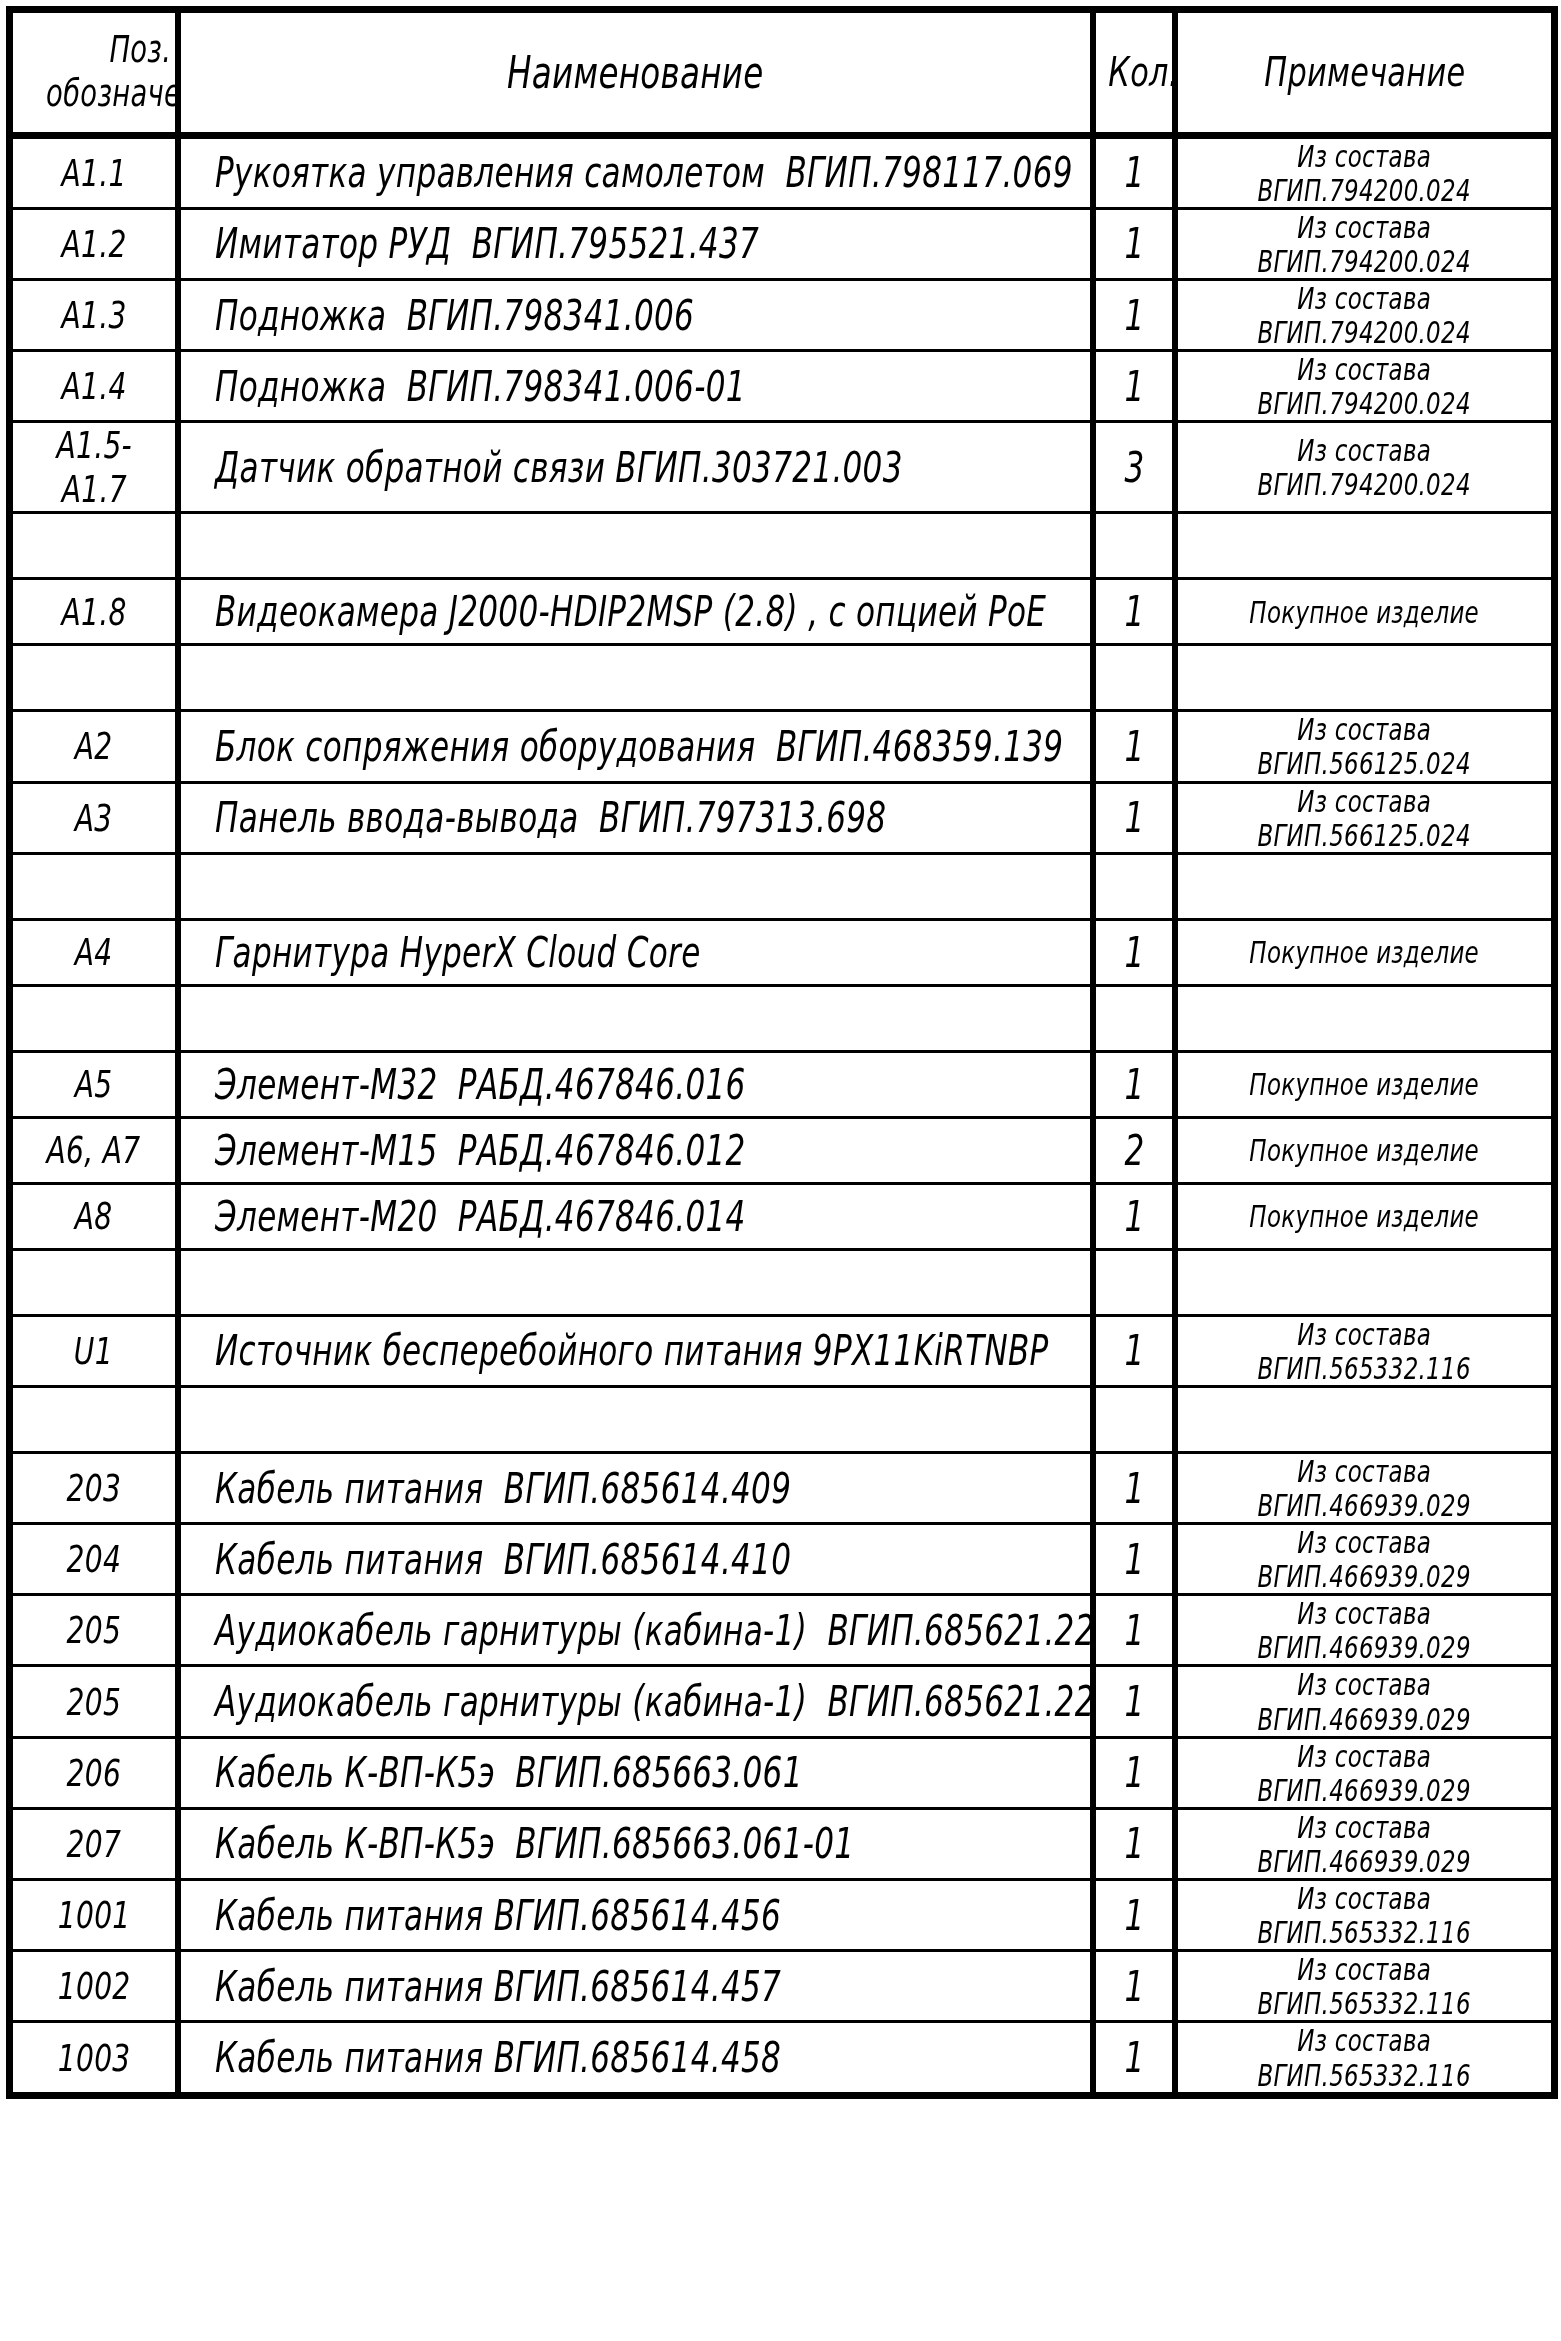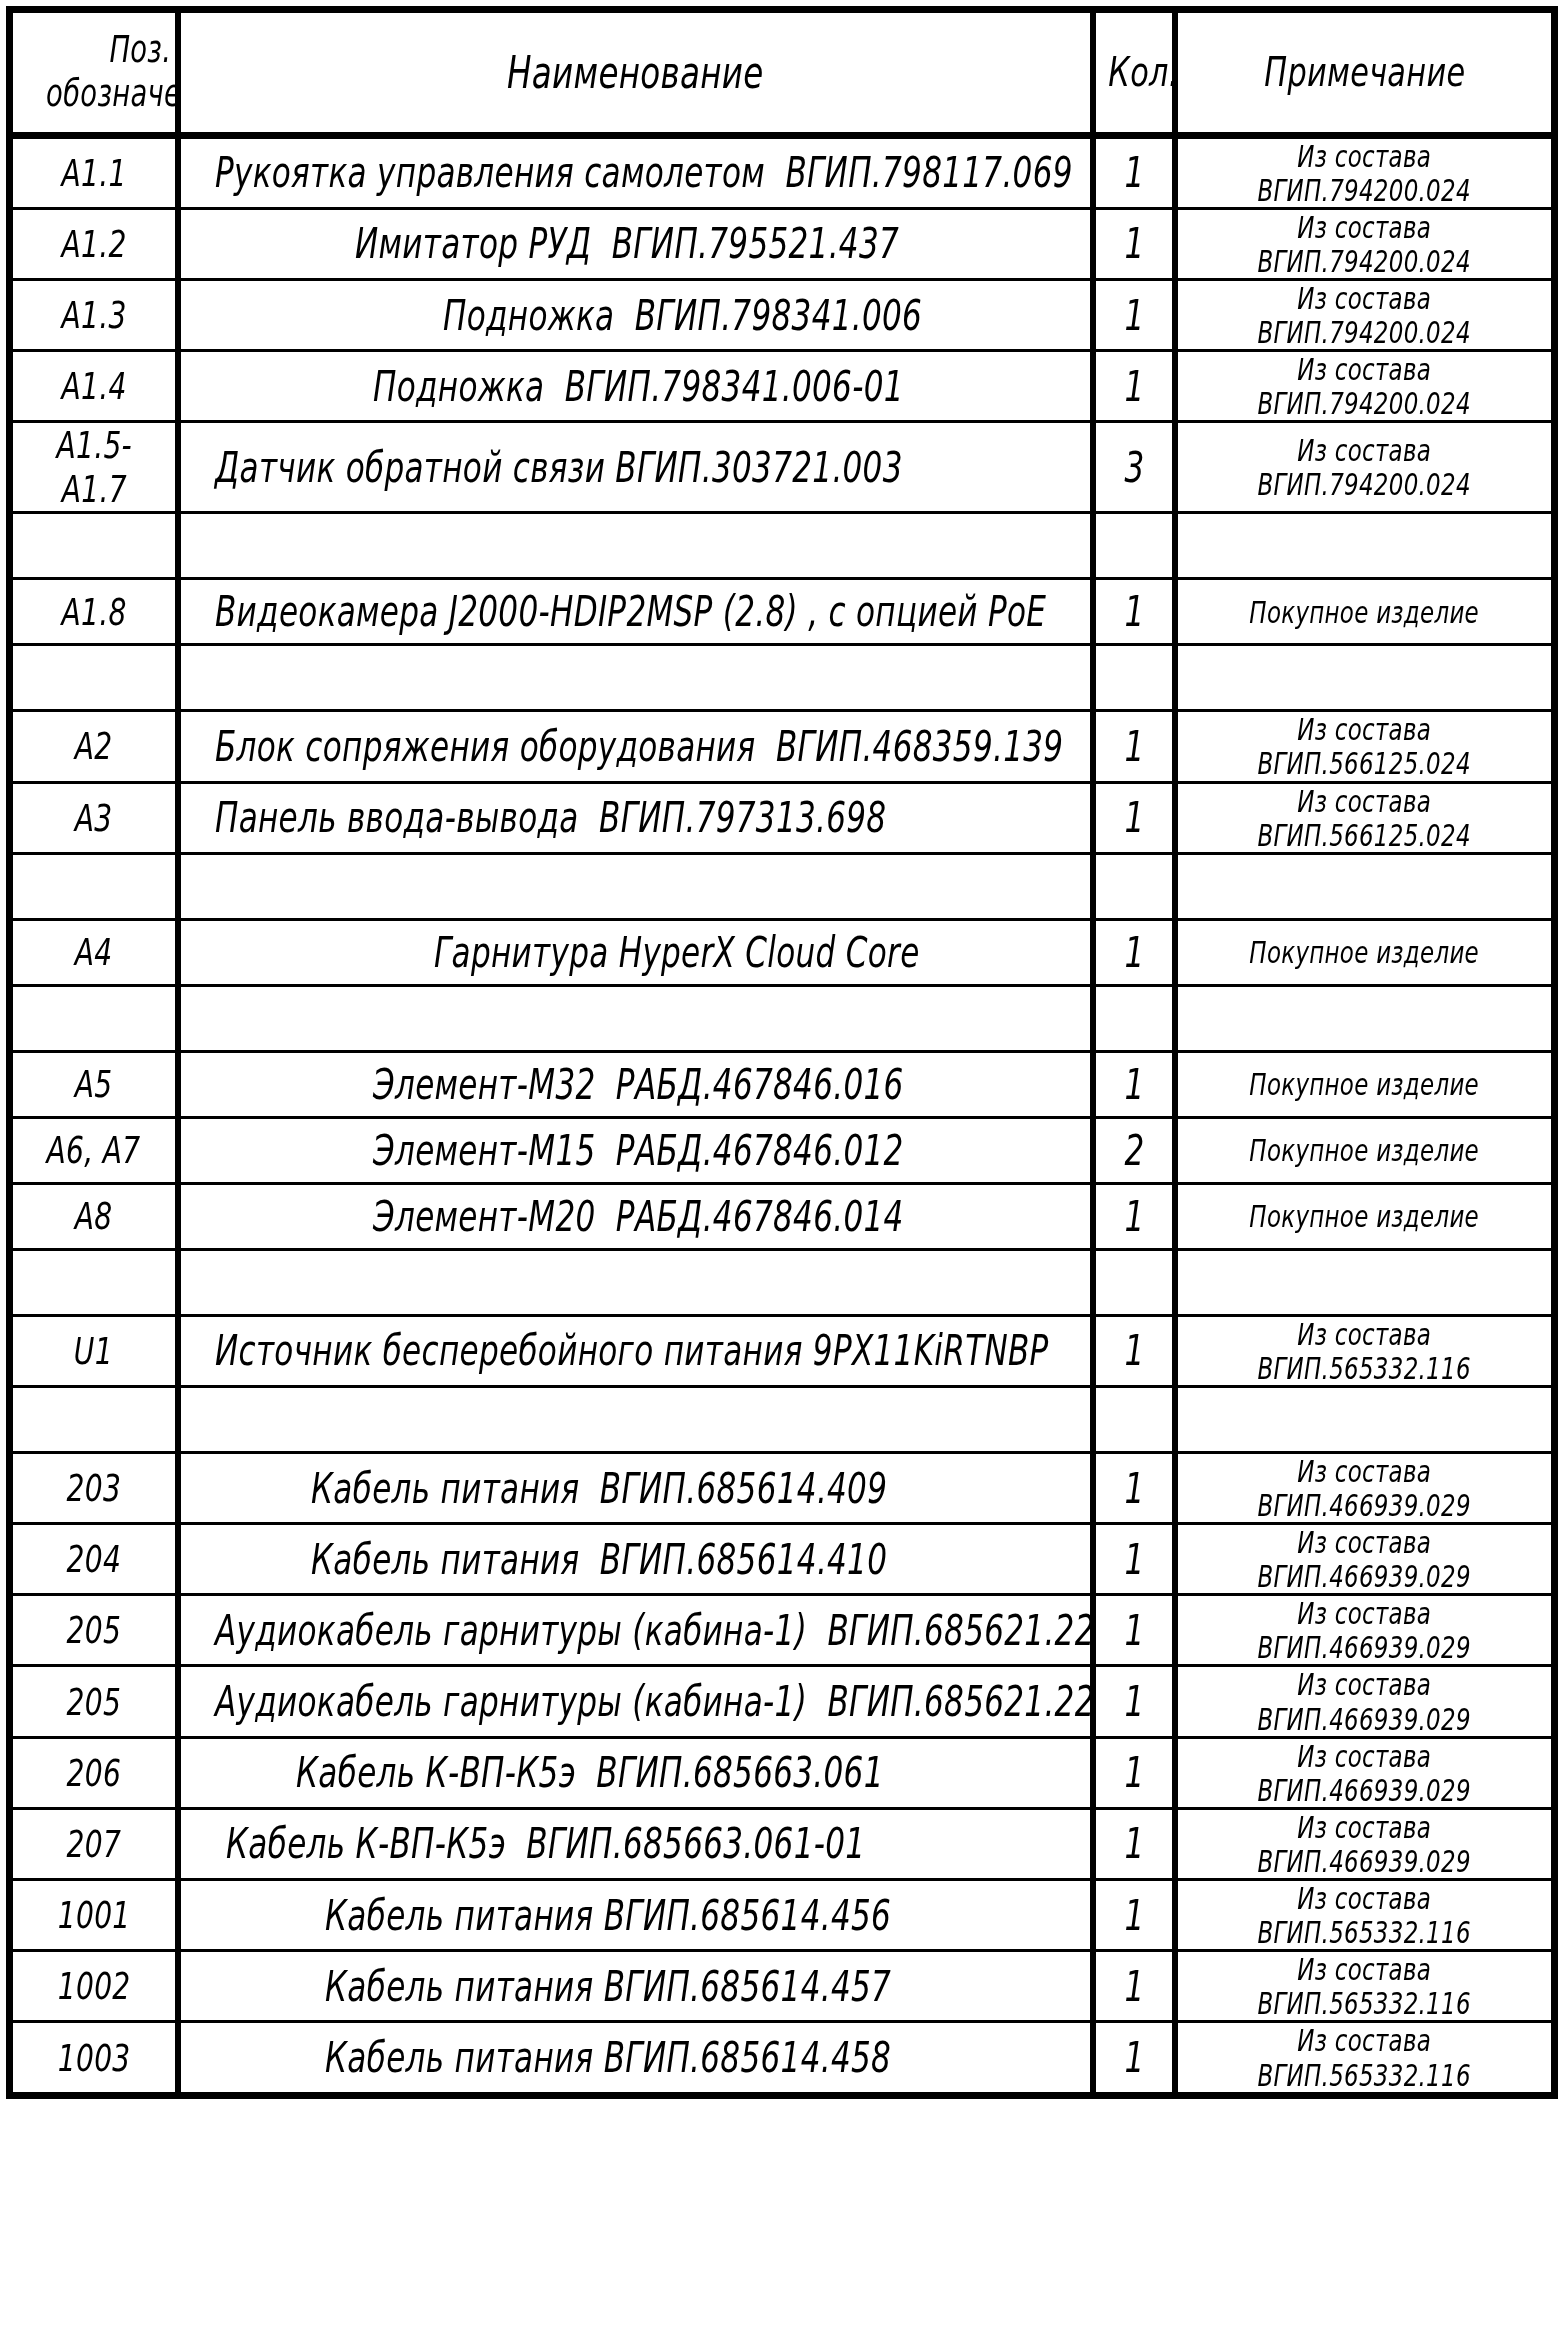--- a/index.html
+++ b/index.html
@@ -31,21 +31,21 @@
     text-align: center;
     overflow: hidden;
   }
   thead th {
     border-bottom-width: 7px;
     height: 119px;
     font-weight: normal;
   }
   tbody tr { height: 66px; }
 
-  td.name { text-align: right; padding-left: 34px; }
+  td.name { text-align: left; padding-left: 34px; }
 
   
   .t {
     display: inline-block;
     font-style: italic;
     font-weight: normal;
     transform: scaleX(0.74);
     transform-origin: 50% 50%;
     white-space: pre-line;
     letter-spacing: 0.4px;

